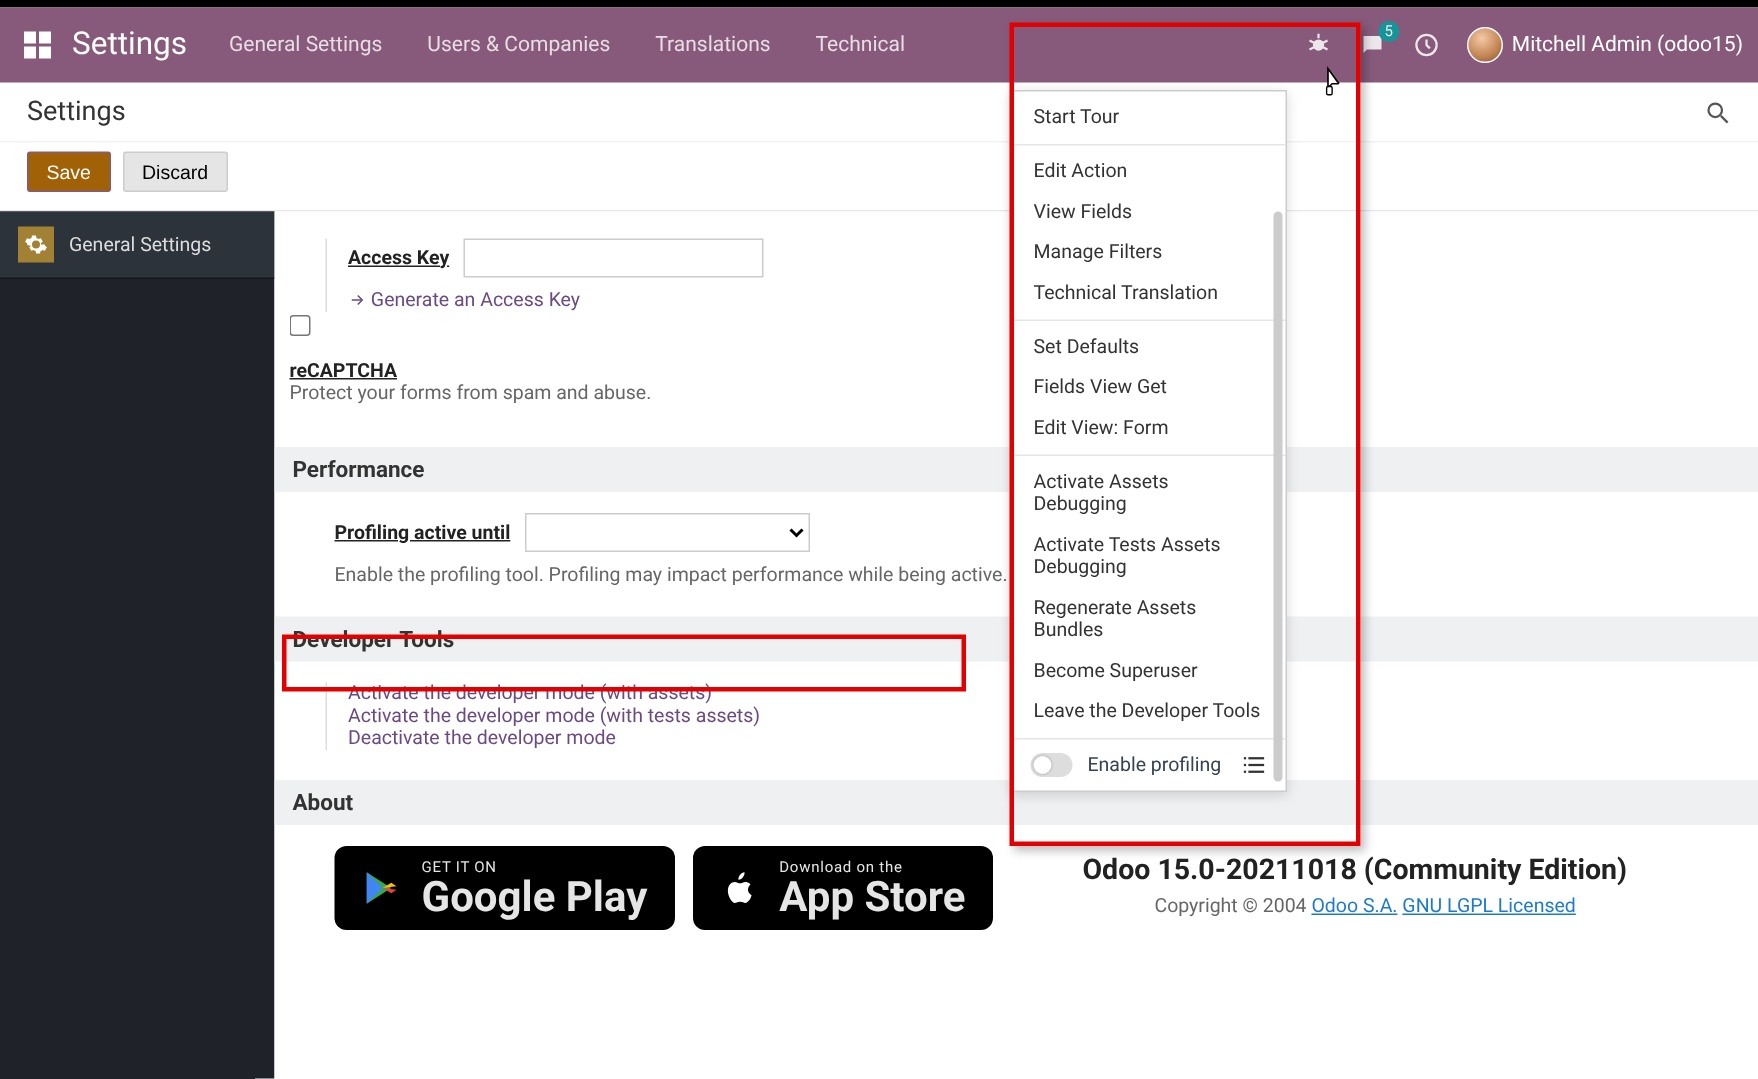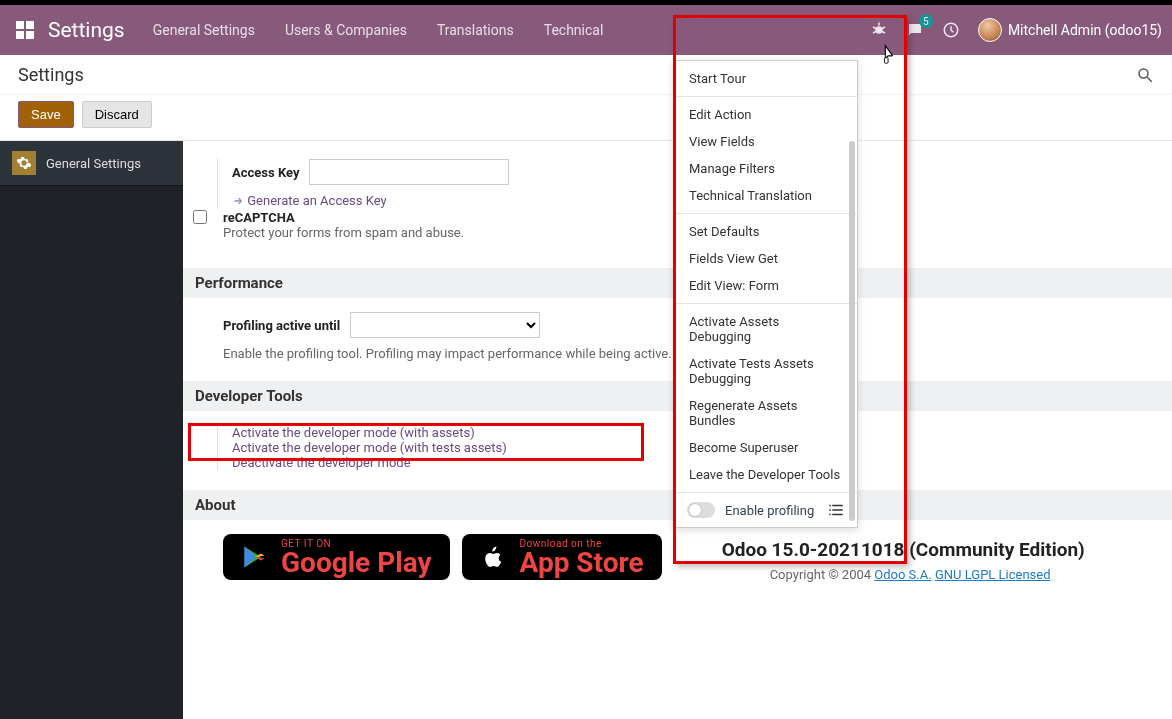--- a/index.html
+++ b/index.html
@@ -31,28 +31,28 @@
 
 .body-wrap { display:flex; height: calc(100% - 95px); }
 .sidebar { width: 183px; background:#1f2329; color:#ddd; flex-shrink:0;}
 .sidebar .item { display:flex; align-items:center; gap:10px; padding:10px 12px; background:#2d333b; border-bottom:1px solid #14171a; cursor:pointer;}
 .gear-box { width:24px; height:24px; background:#a28135; display:flex; align-items:center; justify-content:center;}
 
 .content { flex:1; overflow-y:auto; background:#fff; position:relative;}
 .section-header { background:#eef0f2; padding: 6px 12px; font-weight:bold; font-size:15px; color:#333;}
 .section-body { padding: 14px 40px 20px 40px;}
 .field-row { display:flex; align-items:center; gap:10px; margin-bottom:8px;}
-.label { font-weight:bold; font-size:13px; color:#222;}
+.label { font-weight:bold; font-size:13px; color:#222;text-decoration:underline;}
 .text-input { border:1px solid #ccc; height:26px; width:200px; padding:2px 6px; font-size:13px;}
 .select-input { border:1px solid #ccc; height:26px; width:190px; padding:2px 6px; font-size:13px; background:#fff;}
 .link { color:#6b4a82; cursor:pointer;}
 .link-blue { color:#1f7acb; cursor:pointer; text-decoration:underline;}
 .helptext { color:#666; font-size:13px;}
 .checkbox { width:14px; height:14px;}
-.app-badge { display:inline-flex; align-items:center; background:#000; color:#ef4444; border-radius:8px; padding:8px 18px; gap:12px; cursor:pointer; height:46px;}
+.app-badge { display:inline-flex; align-items:center; background:#000; color:#e5e5e5; border-radius:8px; padding:8px 18px; gap:12px; cursor:pointer; height:56px;}
 .app-badge .lines small{display:block;font-size:10px;letter-spacing:.5px;}
 .app-badge .lines strong{display:block;font-size:28px;font-weight:700; line-height:1;}
 
 .dropdown-panel { position:absolute; top:55px; left:674px; width:184px; background:#fff; border:1px solid #ccc; box-shadow:0 2px 8px rgba(0,0,0,.15); z-index:20;}
 .dropdown-panel .grp { border-bottom:1px solid #e5e5e5; padding:4px 0;}
 .dropdown-panel .itm { padding:6px 14px; font-size:13px; color:#333; cursor:pointer;}
 .dropdown-panel .footer { display:flex; align-items:center; gap:10px; padding:8px 12px;}
 .toggle { width:28px; height:16px; background:#ddd; border-radius:8px; position:relative;}
 .toggle::after{content:"";position:absolute;left:2px;top:2px;width:12px;height:12px;background:#fff;border-radius:50%;box-shadow:0 0 2px rgba(0,0,0,.3);}
 .scrollbar-fake { position:absolute; right:2px; top:80px; width:6px; height:380px; background:#ccc; border-radius:3px;}
@@ -156,21 +156,21 @@
       </div>
       <div class="field-row" style="margin-bottom:2px;">
         <span class="link">
           <svg style="display:inline;vertical-align:-2px;" viewBox="0 0 24 24" width="12" height="12" fill="#6b4a82">
                 <path d="M5 12h12M13 6l6 6-6 6" stroke="#6b4a82" stroke-width="2" fill="none"></path>
               </svg>
           <span>Generate an Access Key</span>
         </span>
       </div>
       </div>
-      <div class="field-row" style="align-items:flex-start; gap:16px; margin-left:-30px;">
+      <div class="field-row" style="align-items:flex-start; gap:16px; margin-left:-30px;flex-direction:column;">
         <input type="checkbox" class="checkbox" style="">
         <div>
           <div class="label">reCAPTCHA</div>
           <div class="helptext">Protect your forms from spam and abuse.</div>
         </div>
       </div>
     </div>
 
     <div class="section-header">Performance</div>
     <div class="section-body">

